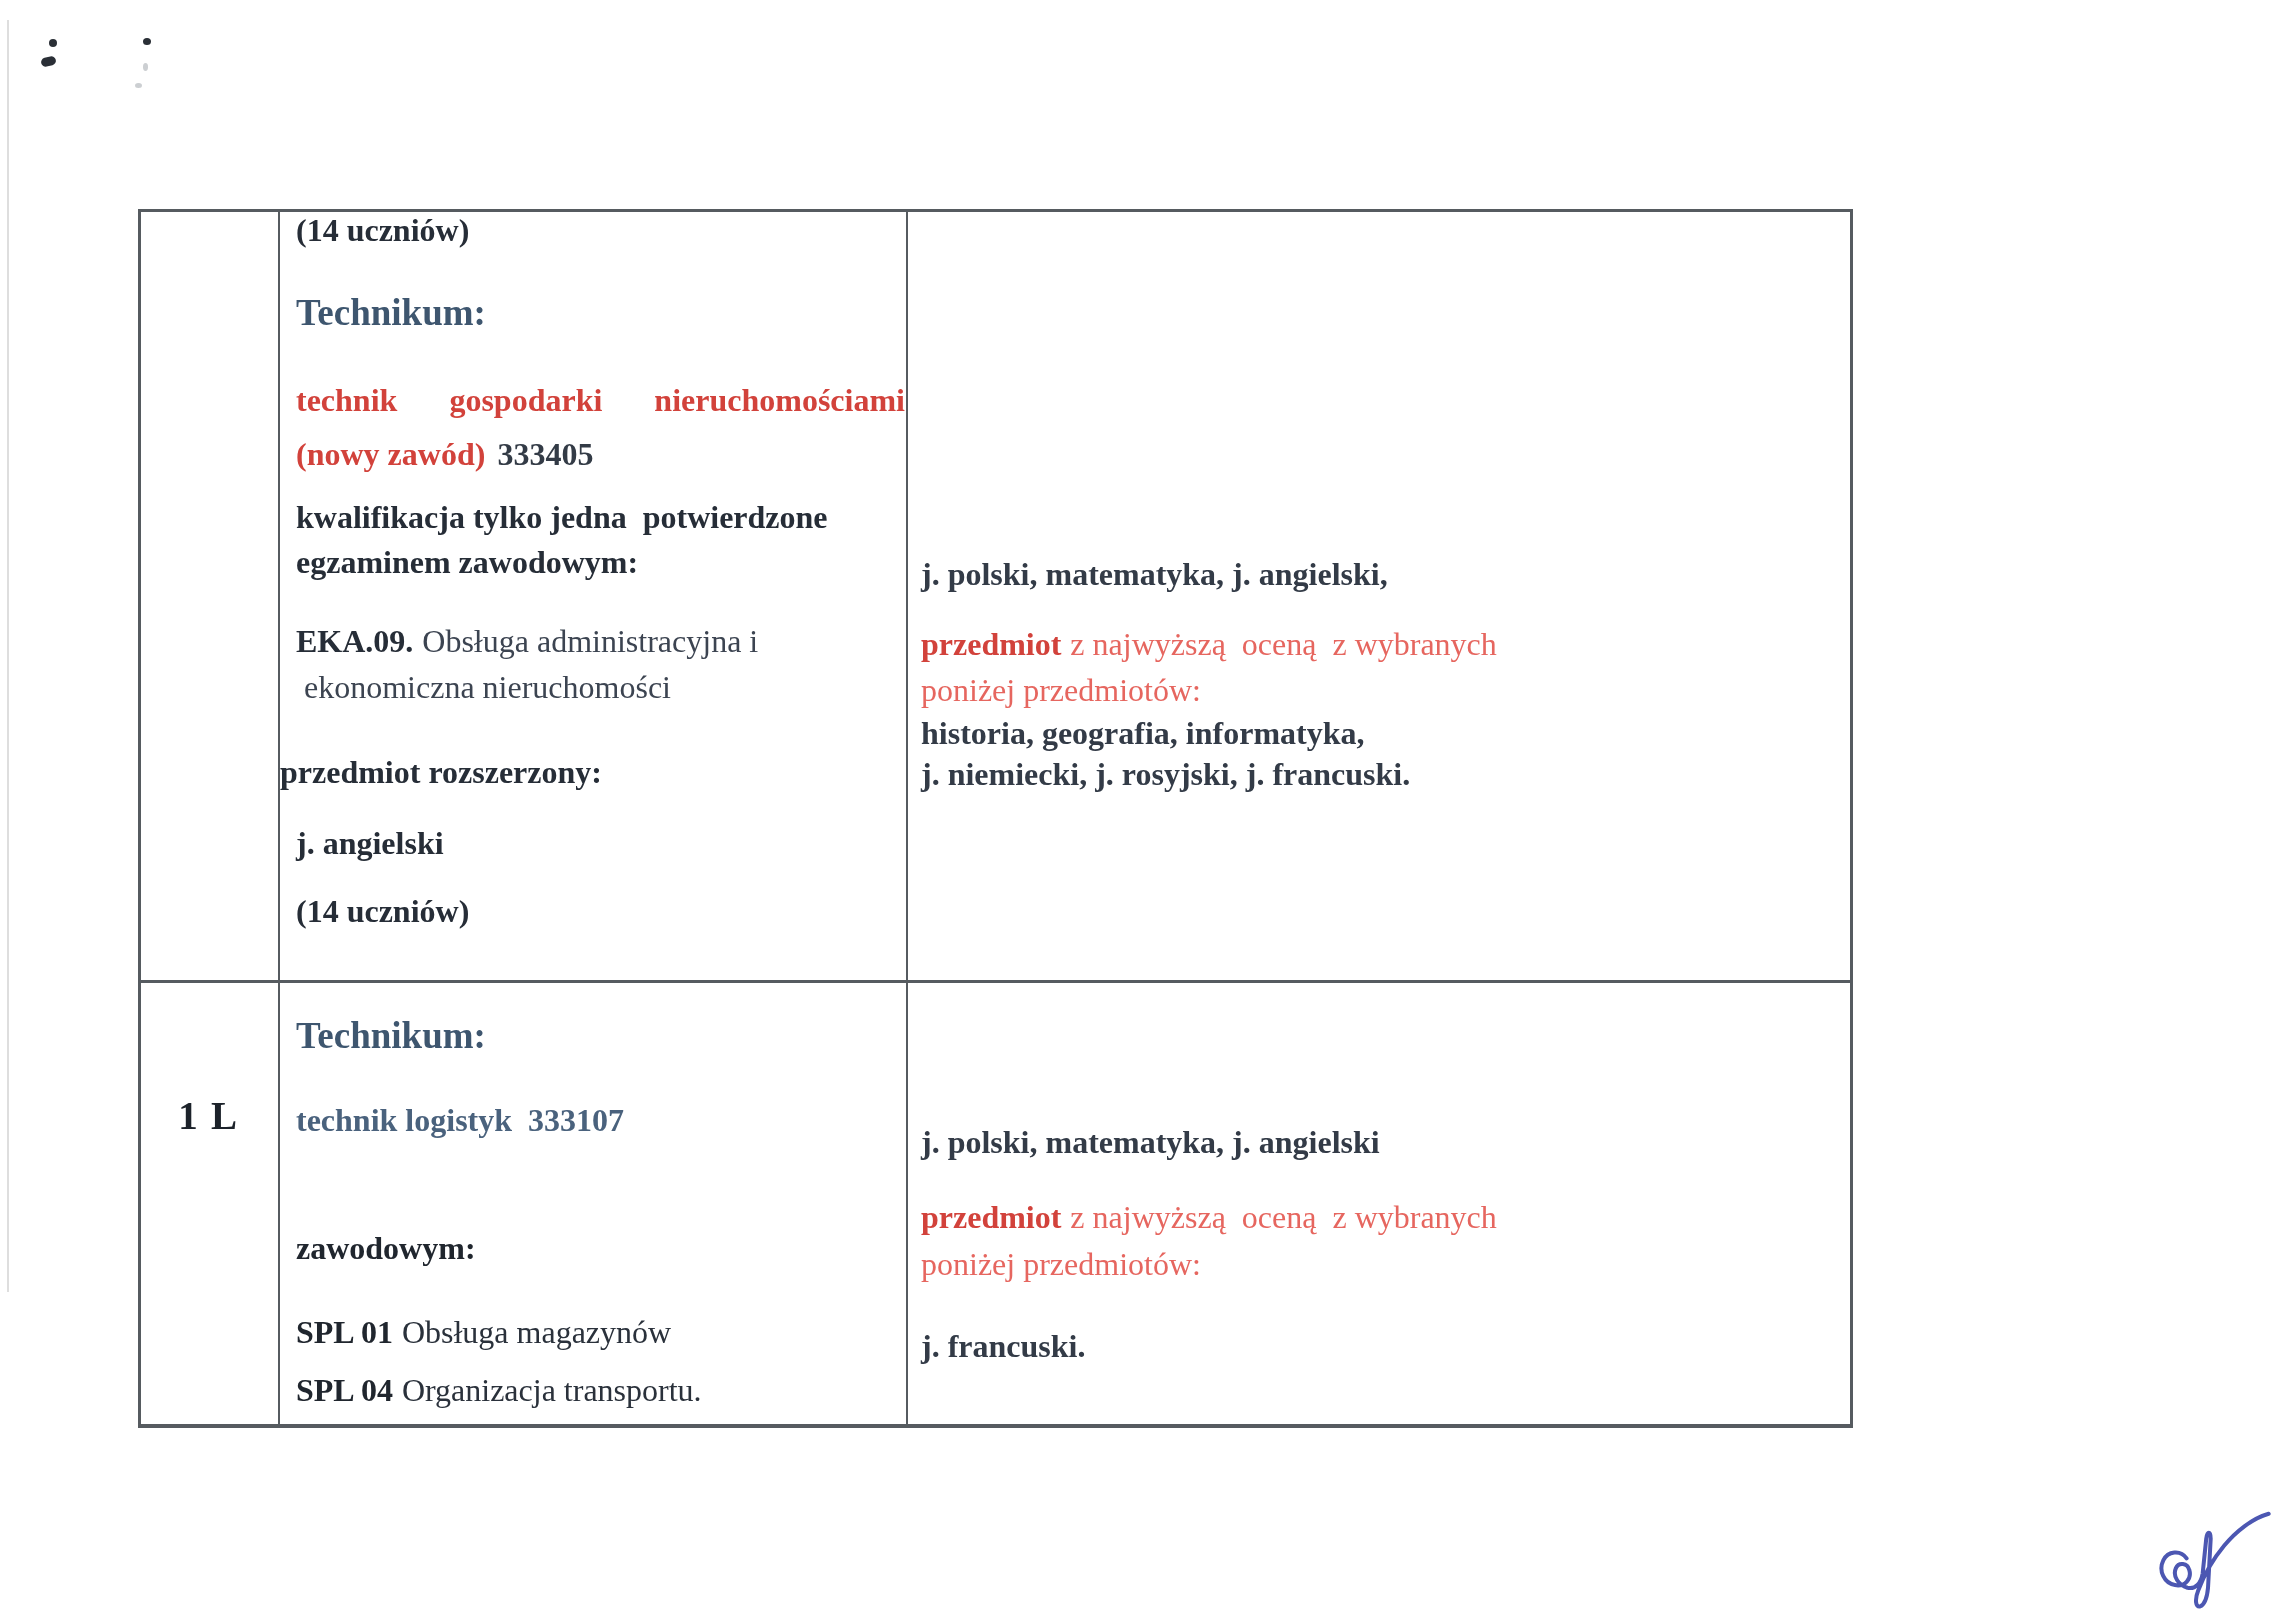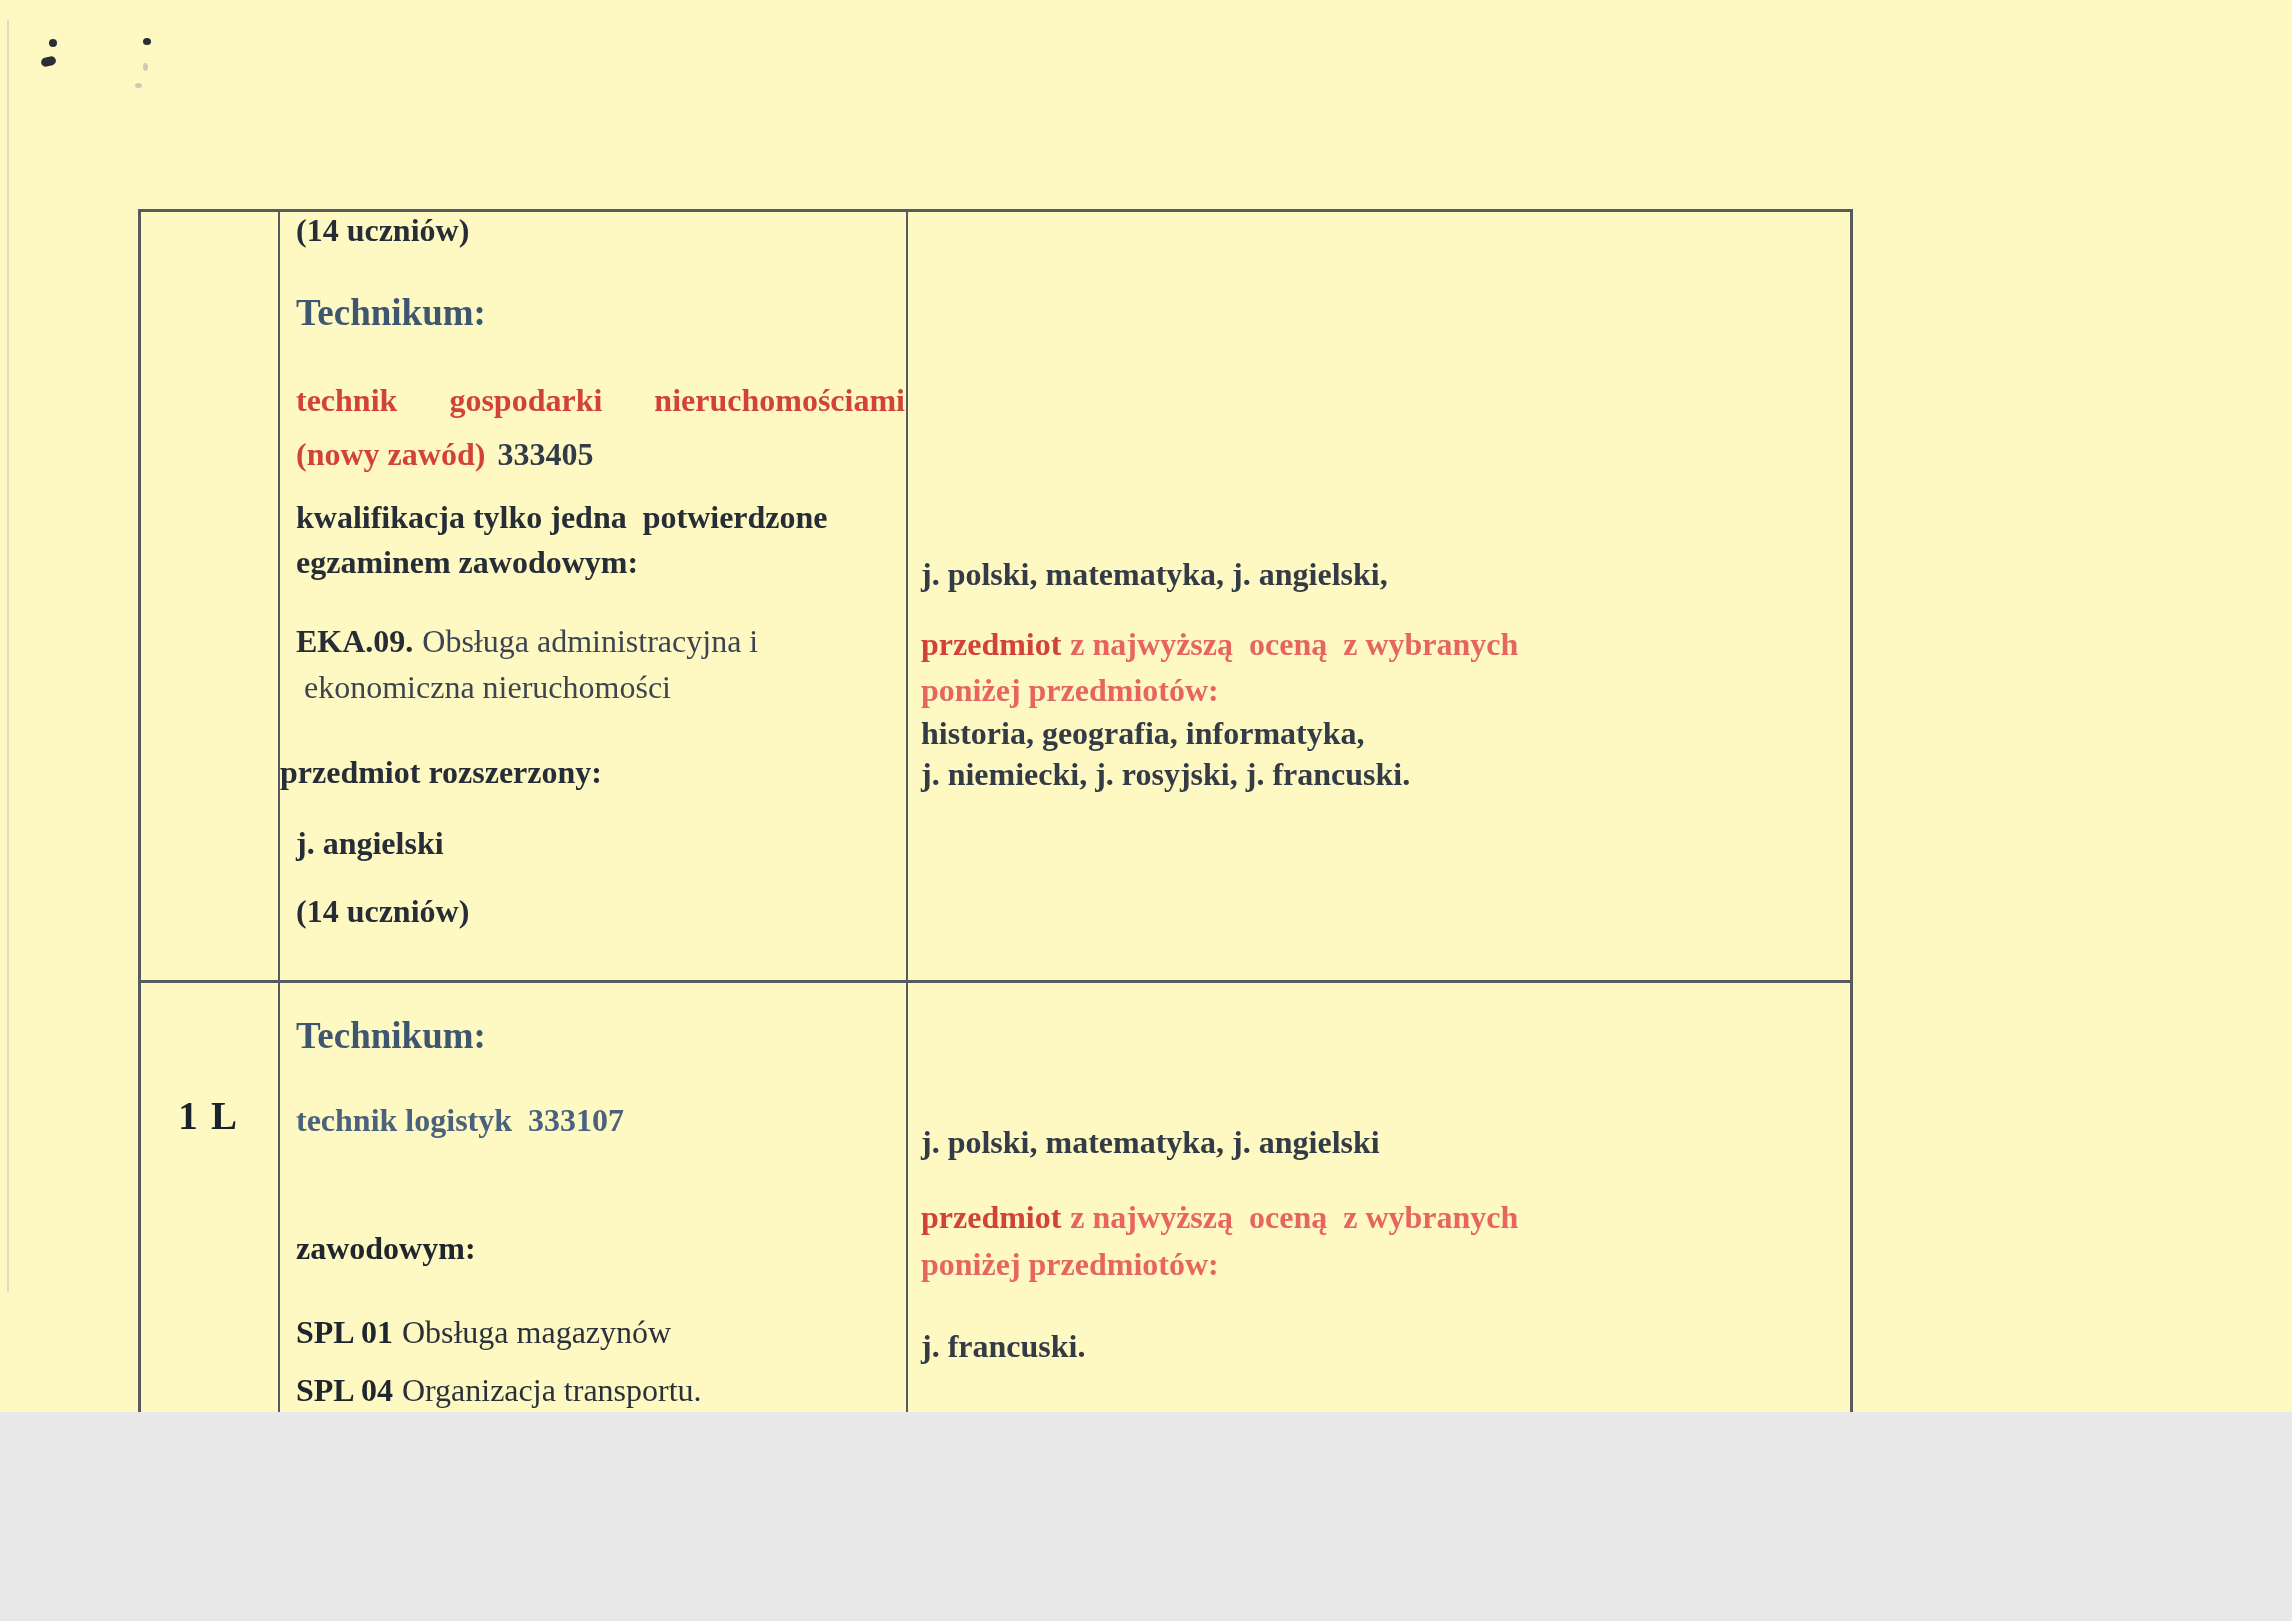--- a/index.html
+++ b/index.html
@@ -1,40 +1,40 @@
 <!DOCTYPE html>
 <html style="font-size:14.3px"><head>
 <meta charset="utf-8">
 <style>
   html,body{margin:0;padding:0;background:#e8e8e8;}
   .page{
     position:relative;
-    width:2293px;height:1412px;
-    background:#fef9c3;
+    width:2293px;height:1621px;
+    background:#ffffff;
     overflow:hidden;
     font-family:"Liberation Serif","DejaVu Serif",serif;
   }
   
   .tline{position:absolute;background:#565b60;}
   .h{height:2.7px;}
   .v{width:2.7px;}
   
   .line{
     position:absolute;
     font-size:32px;
     font-weight:bold;
     color:#262d37;
     line-height:1.12;
     white-space:nowrap;
   }
   .reg{font-weight:normal;color:#3c4451;}
   .steel{color:#3e566f;}
   .steel2{color:#4a627d;}
   .redb{color:#d2423b;}
-  .redl{color:#e6665f;font-weight:bold;}
+  .redl{color:#e6665f;font-weight:normal;}
   .darkcode{color:#333b46;}
   .big{font-size:37px;}
   .classlab{font-size:39px;letter-spacing:1.8px;}
   .just{white-space:normal;text-align:justify;text-align-last:justify;}
   .pre{white-space:pre-wrap;}
   .gap{display:inline-block;width:0.38em;}
   .gap-sm{display:inline-block;width:0.28em;}
   
   .edge-line{position:absolute;width:1.8px;background:#cdcdcd;opacity:.65;}
   .speck{position:absolute;background:#2a2f36;border-radius:50%;}

